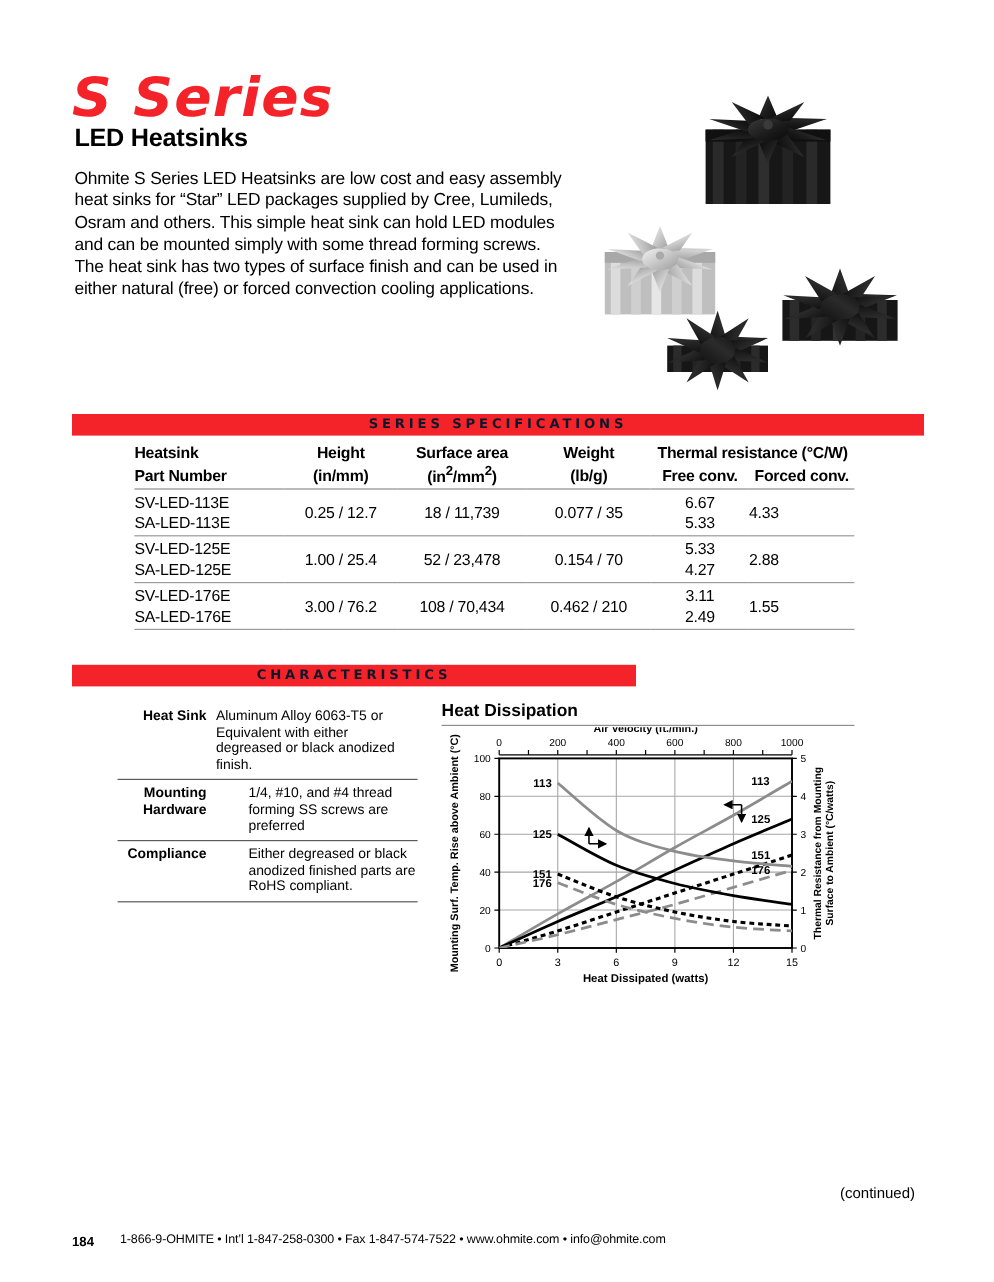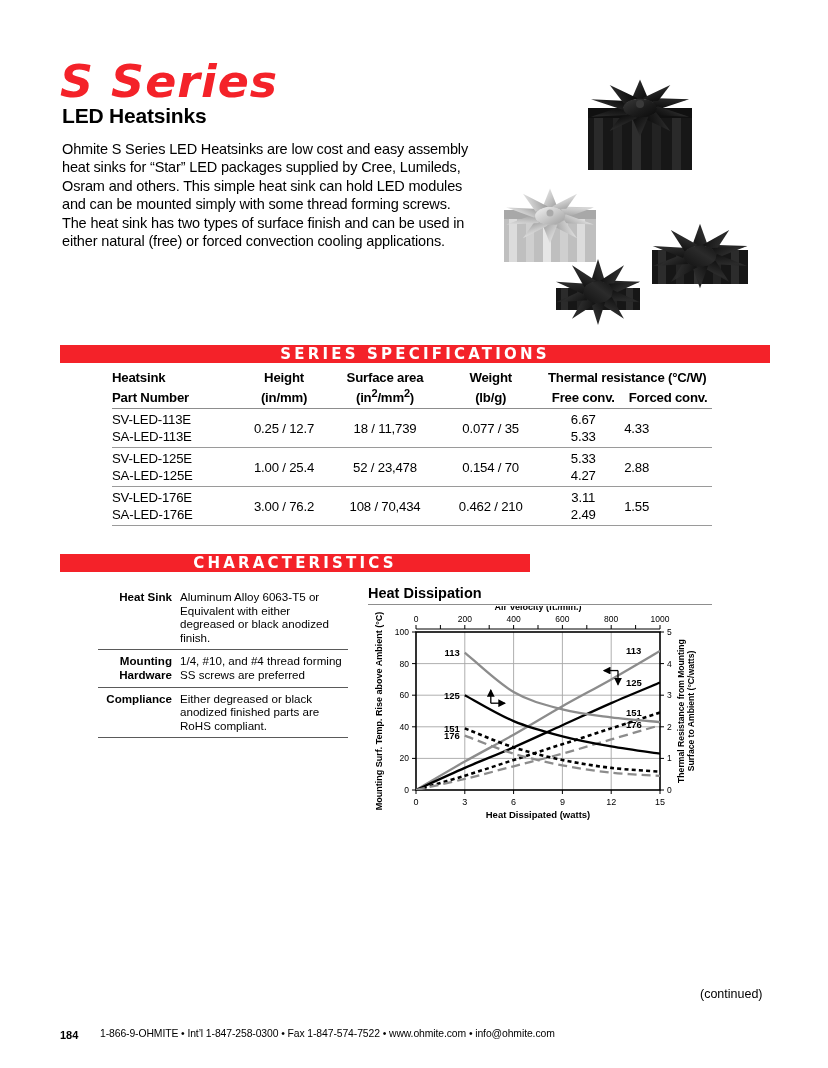--- a/index.html
+++ b/index.html
@@ -31,21 +31,21 @@
     position:absolute; left:62px; top:140px; width:412px;
     font-size:14.5px; line-height:18.4px; letter-spacing:-0.15px;
   }
 
   
   .photo { position:absolute; left:488px; top:78px; width:296px; height:250px; }
 
   
   .banner {
     position:absolute; height:18px; background:#F42229;
-    color:#ffffff; font-size:15px; font-weight:bold;
+    color:#0f172a; font-size:11px; font-weight:bold;
     letter-spacing:3.2px; text-align:center;
     line-height:18px; font-family:"DejaVu Sans", sans-serif;
   }
   .banner-specs { left:60px; top:345px; width:710px; }
   .banner-chars { left:60px; top:554px; width:470px; }
 
   
   .spec-table {
     position:absolute; left:112px; top:370px; width:600px;
     border-collapse: collapse;
@@ -74,21 +74,21 @@
   .col-fo { width:88px; }
   .two-line { line-height:17px; }
   .tr-head { white-space:nowrap; }
 
   
   .chars {
     position:absolute; left:98px; top:586px; width:250px;
     font-size:11.6px; line-height:13.6px;
   }
   .char-row { display:flex; padding:4px 0 5px 0; }
-  .char-row.b-top { border-top:1.6px solid #5a5a5a; }
+  .char-row.b-top { border-top:1.6px solid #5a5a5a;gap:27px; }
   .char-row.b-bot { border-bottom:1.6px solid #5a5a5a; }
   .char-label {
     width:82px; flex:0 0 82px; text-align:right;
     font-weight:bold; padding-right:8px;
   }
   .char-value { flex:1; }
 
   
   .chart-title {
     position:absolute; left:368px; top:585px;

